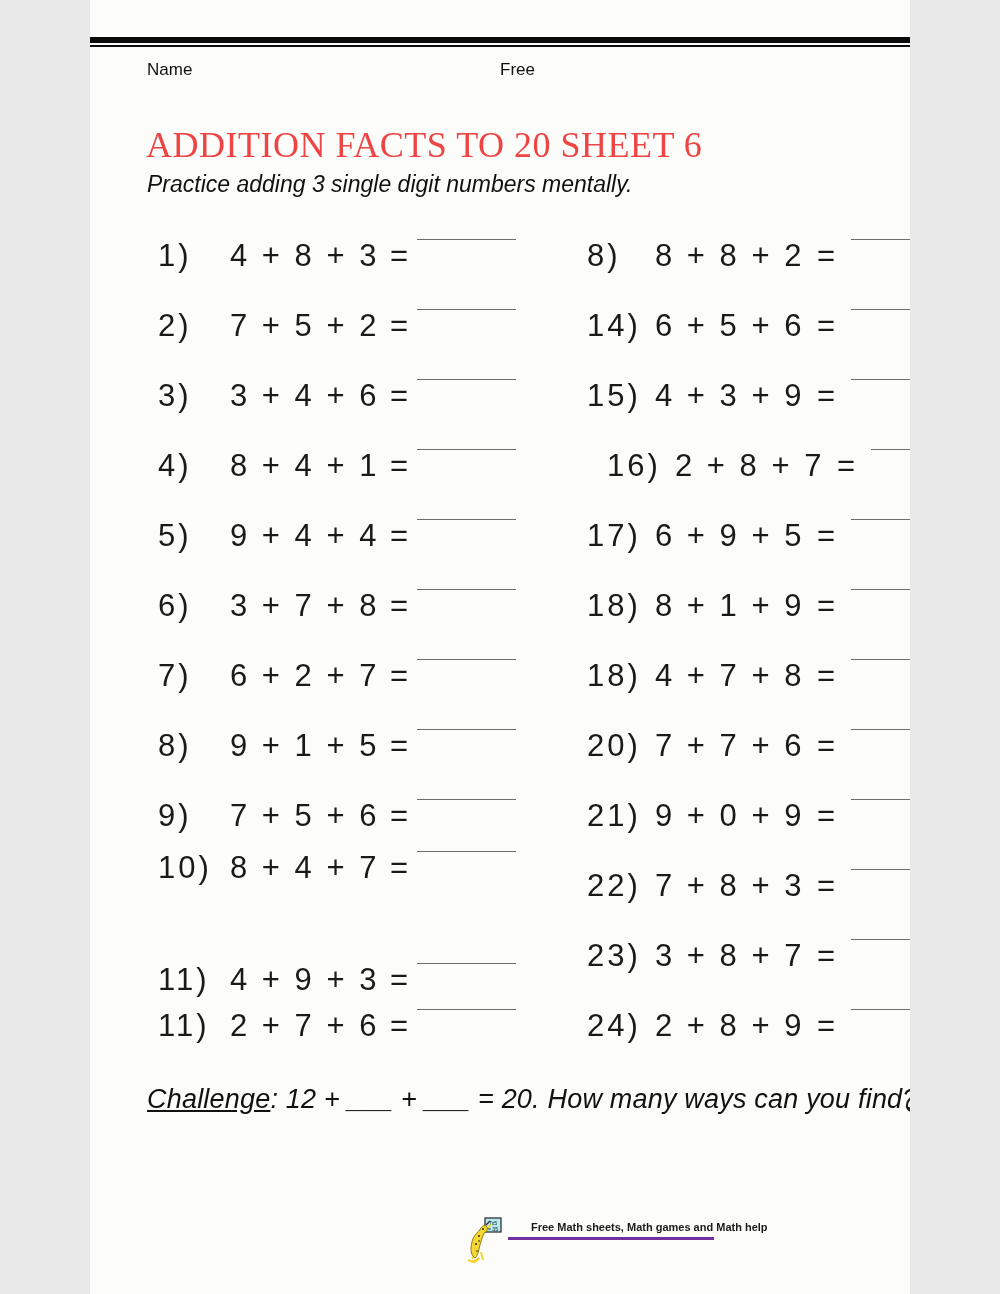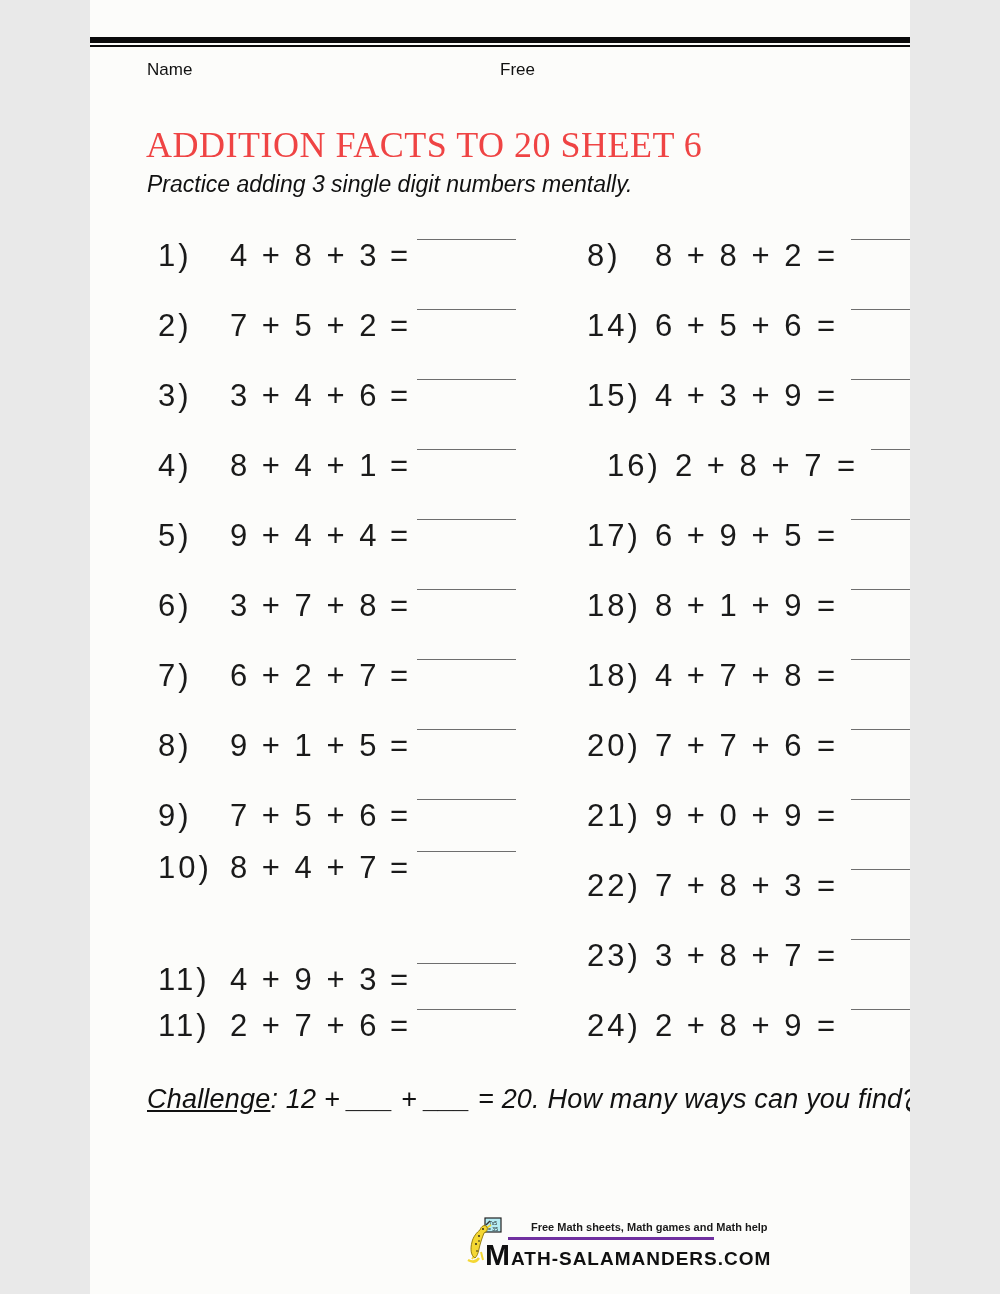--- a/index.html
+++ b/index.html
@@ -320,17 +320,16 @@
         <g fill="#1a1a1a">
           <circle cx="20" cy="13" r="0.9"></circle>
             <circle cx="16" cy="20" r="0.9"></circle>
           <circle cx="13" cy="28" r="0.9"></circle>
             <circle cx="16" cy="25" r="0.8"></circle>
           <circle cx="14" cy="35" r="0.8"></circle>
         </g>
       </svg>
       <span class="tagline">Free Math sheets, Math games and Math help</span>
       <div class="purple-rule"></div>
-      <div class="site">MATH-SALAMANDERS.COM</div>
     </div>
   </div>
 
 </div>
 
 </body></html>

